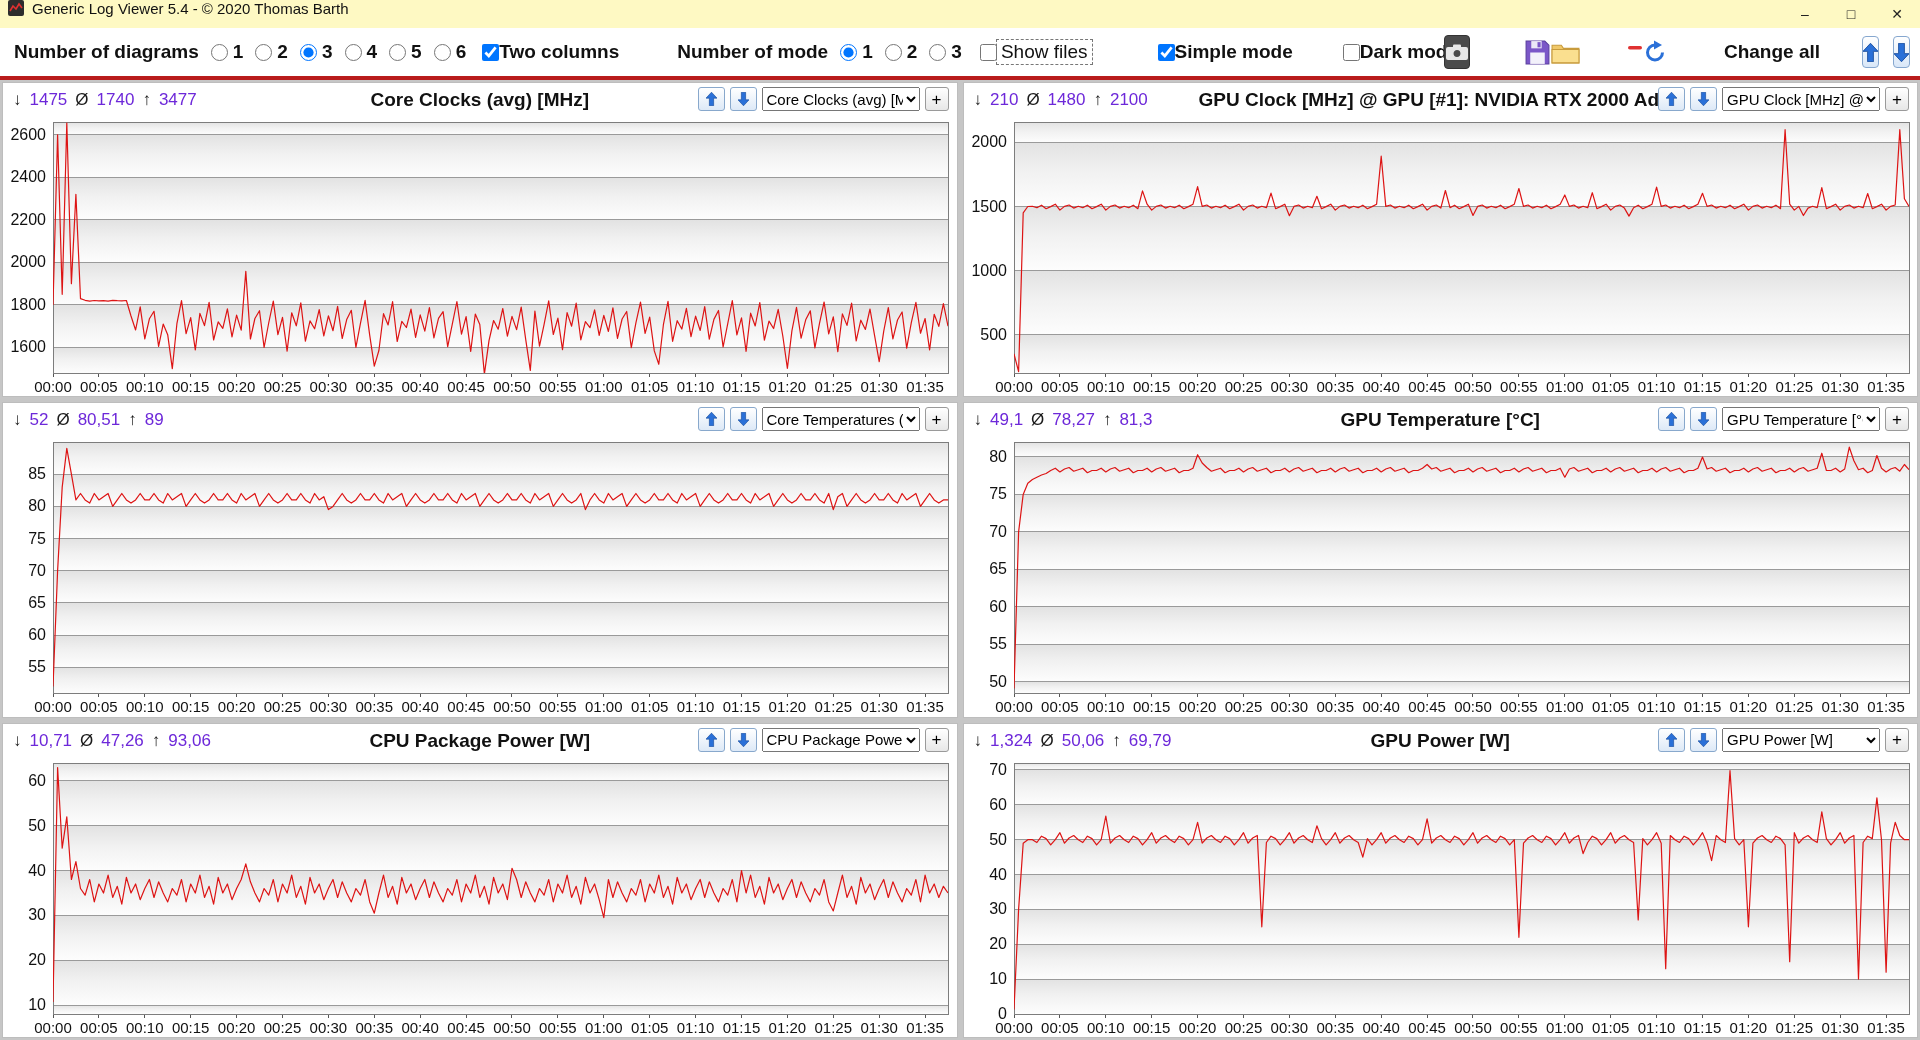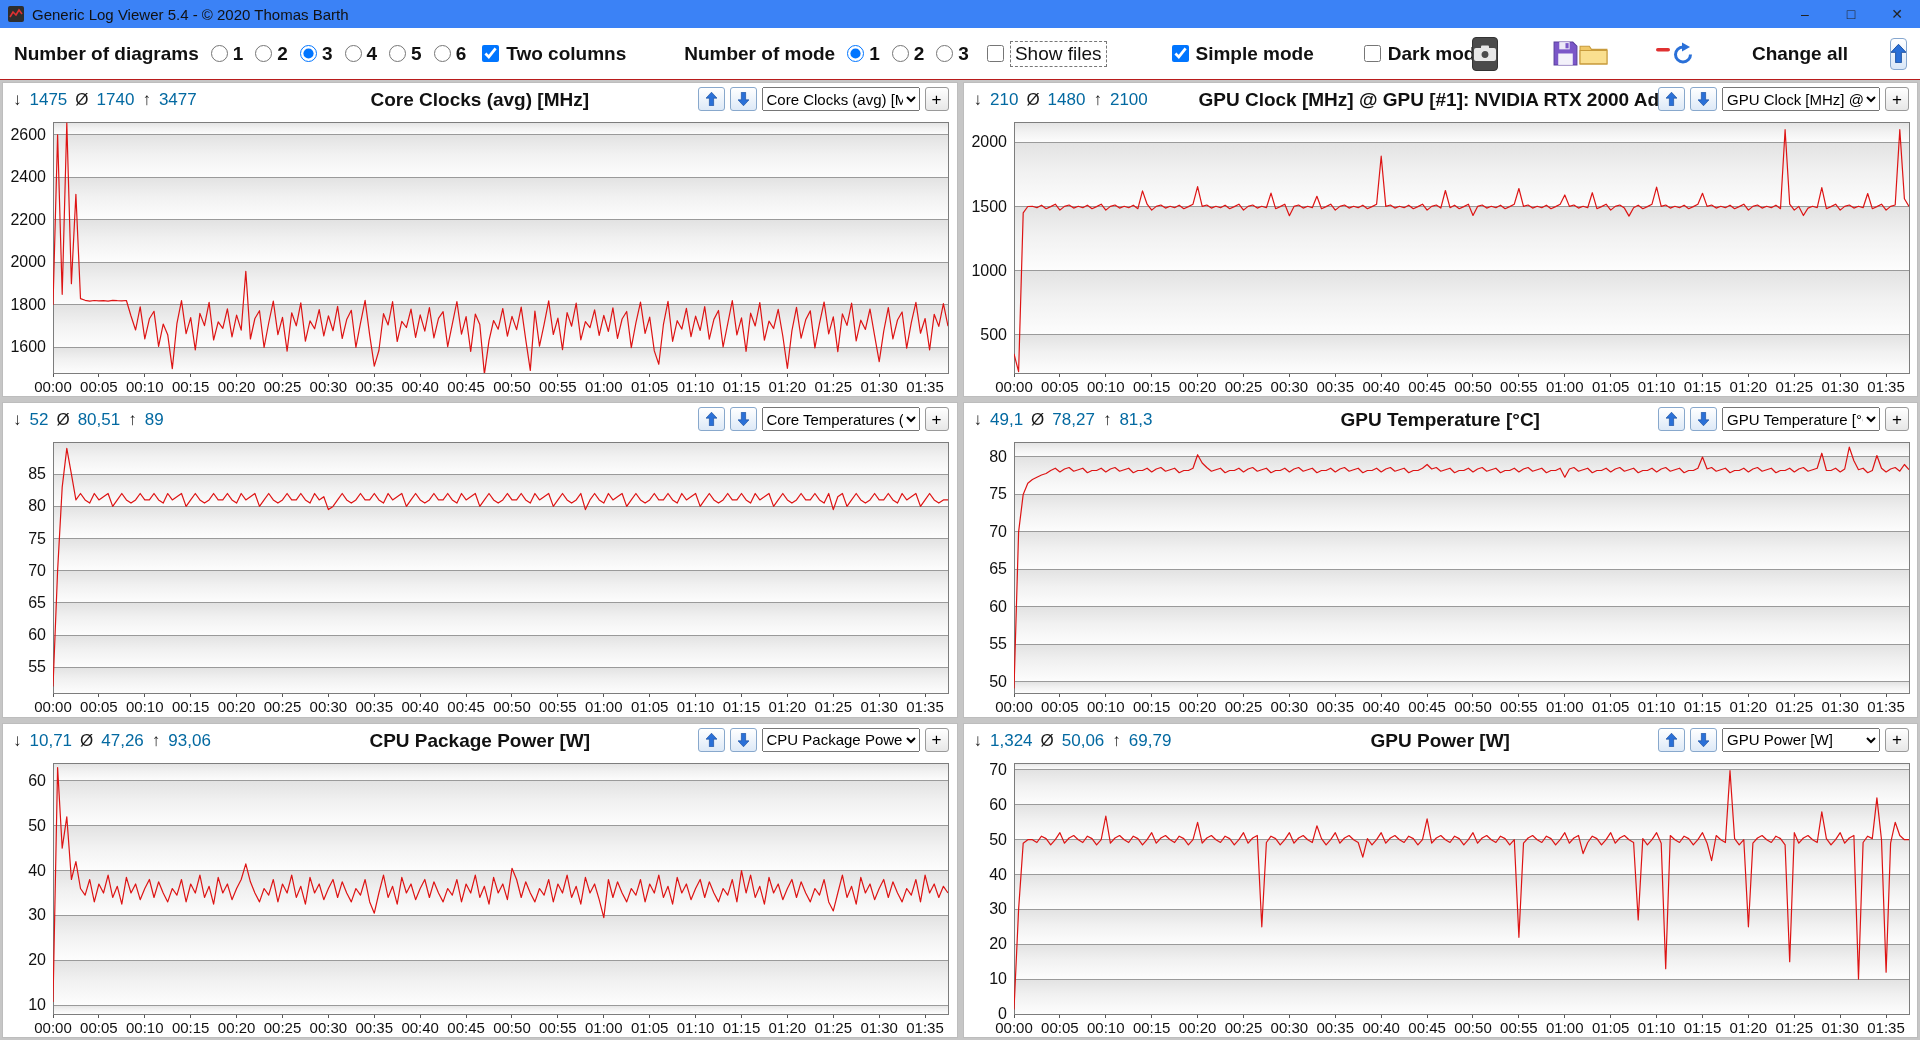--- a/index.html
+++ b/index.html
@@ -1,44 +1,44 @@
 <!DOCTYPE html>
 <html><head>
 <meta charset="utf-8">
 <style>
   *{box-sizing:border-box;margin:0;padding:0}
   html,body{width:1920px;height:1040px;overflow:hidden}
   body{font-family:"Liberation Sans",sans-serif;background:#e8e8e8;color:#111}
 
   
-  .titlebar{height:28px;background:#3b82f6;display:flex;align-items:center;padding-left:8px;font-size:15px}
+  .titlebar{height:28px;background:#fef9c3;display:flex;padding-left:8px;font-size:15px}
   .tb-icon{width:16px;height:16px;margin-right:8px;flex:0 0 auto}
   .tb-btns{margin-left:auto;display:flex;height:28px}
   .tb-btn{width:46px;display:flex;align-items:center;justify-content:center;font-size:14px;color:#222;background:none;border:none;cursor:pointer}
 
   
-  .toolbar{height:52px;background:#ffffff;display:flex;align-items:center;padding:0 14px;border-bottom:1px solid #b91c1c;white-space:nowrap}
+  .toolbar{height:52px;background:#ffffff;display:flex;align-items:center;padding:0 14px;border-bottom:4px solid #b91c1c;white-space:nowrap}
   .tlabel{font-weight:bold;font-size:19px}
   .radio-group{display:inline-flex;align-items:center}
   .radio-item{display:inline-flex;align-items:center;margin-left:12px;font-weight:bold;font-size:19px;gap:5px;cursor:pointer}
   .radio-item input{width:17px;height:17px;margin:0}
-  .check-item{display:inline-flex;align-items:center;gap:7px;font-size:19px;font-weight:bold;cursor:pointer}
+  .check-item{display:inline-flex;align-items:center;font-size:19px;font-weight:bold;cursor:pointer}
   .check-item input{width:17px;height:17px;margin:0}
   .check-item.dashed span{outline:1px dashed #777;padding:1px 4px}
   .camera-btn{margin-left:-14px;width:44px;height:34px;background:#4b4b4b;border:1px solid #333;border-radius:4px;display:inline-flex;align-items:center;justify-content:center;cursor:pointer;z-index:3}
   .icon-btn{background:none;border:none;display:inline-flex;align-items:center;justify-content:center;width:36px;height:36px;cursor:pointer}
   .big-arrow{width:40px;height:32px;display:inline-flex;align-items:center;justify-content:center;background:linear-gradient(#ffffff,#d9e7f8);border:1px solid #86a7cf;border-radius:4px;cursor:pointer}
 
   
   .charts{height:960px;display:grid;grid-template-columns:1fr 1fr;grid-template-rows:1fr 1fr 1fr;gap:5px;background:#c6c6c6;padding:2px}
   .panel{background:#fff;position:relative;border:1px solid #bdbdbd;overflow:hidden}
   .panel-header{height:32px;position:relative}
   .stats{position:absolute;left:10px;top:7px;font-size:17px;display:flex;gap:8px;align-items:baseline;z-index:2}
   .stats .sym{color:#1a1a1a}
-  .stats .val{color:#0369a1}
+  .stats .val{color:#6d28d9}
   .ptitle{position:absolute;left:0;right:0;top:6px;text-align:center;font-weight:bold;font-size:19px;white-space:nowrap;overflow:hidden;padding:0 235px}
   .pctrl{position:absolute;right:8px;top:4px;display:flex;gap:5px;align-items:center;z-index:3;background:#fff}
   .abtn{width:27px;height:24px;display:flex;align-items:center;justify-content:center;background:linear-gradient(#ffffff,#dde9f7);border:1px solid #88a8cc;border-radius:3px;cursor:pointer}
   .metric{width:158px;height:24px;font-size:15px;font-family:"Liberation Sans",sans-serif}
   .plusbtn{width:24px;height:24px;border:1px solid #9a9a9a;background:linear-gradient(#ffffff,#e7e7e7);font-size:17px;line-height:1;border-radius:3px;cursor:pointer}
   .plot{position:absolute;left:0;right:0;top:32px;bottom:0}
 </style>
 </head>
 <body>
 

